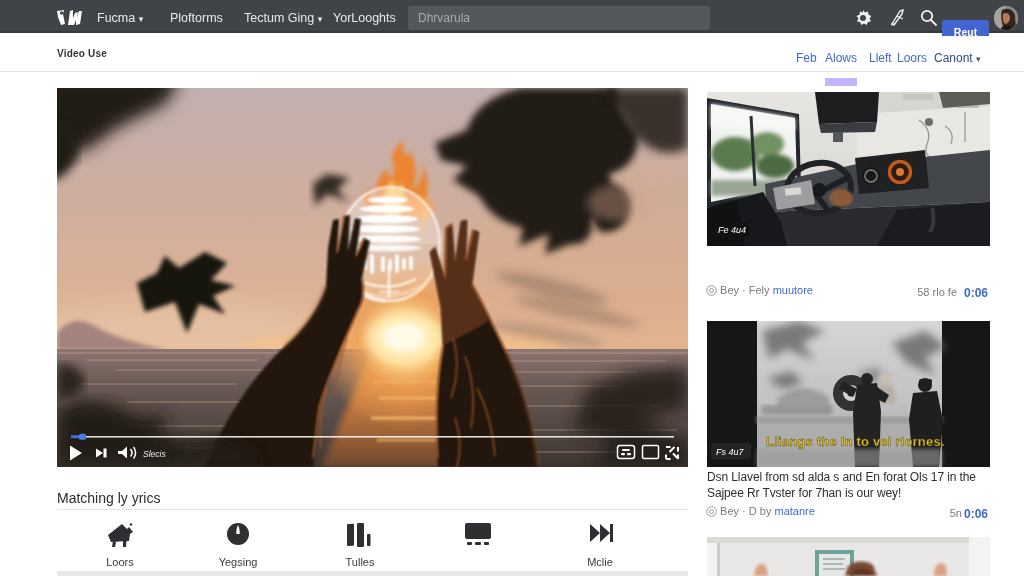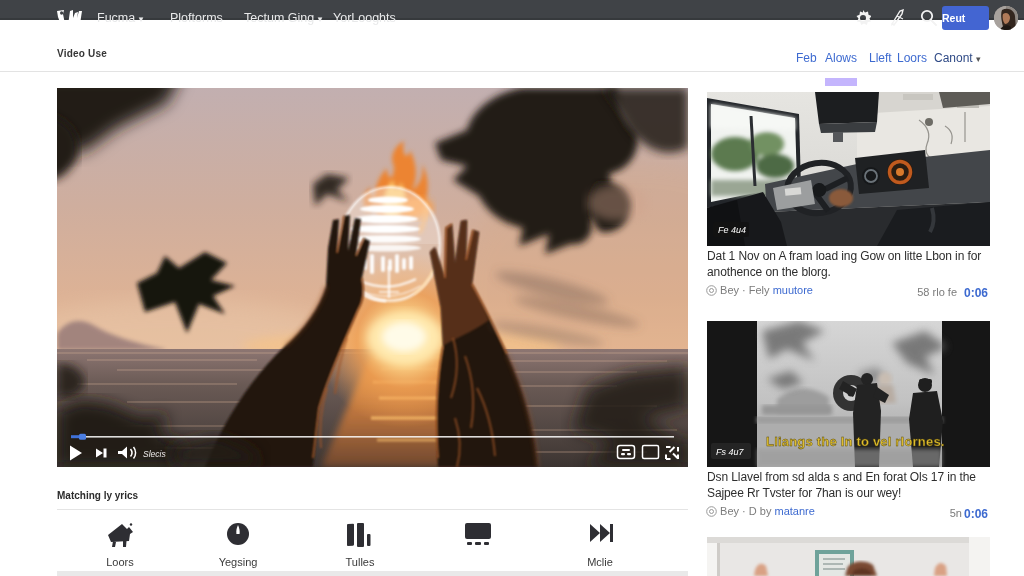--- a/index.html
+++ b/index.html
@@ -2,30 +2,30 @@
 <html><head>
 <meta charset="utf-8">
 <style>
 * { margin:0; padding:0; box-sizing:border-box; }
 html,body { width:1024px; height:576px; overflow:hidden; background:#fff;
   font-family:"Liberation Sans", sans-serif; }
 #page { position:relative; width:1024px; height:576px; background:#fff; }
 .abs { position:absolute; }
 
 
-#nav { position:absolute; left:0; top:0; width:1024px; height:20px;
+#nav { position:absolute; left:0; top:0; width:1024px; height:33px;
   background:#404347; border-bottom:2px solid #36393c; }
 .navitem { position:absolute; top:0; height:36px; line-height:36px;
   color:#e8e9ea; font-size:12.5px; }
 #searchbox { position:absolute; left:408px; top:6px; width:302px; height:24px;
   background:#54575b; border-radius:3px; color:#a9acb1; font-size:12px;
   line-height:24px; padding-left:10px; }
-#navbtn { position:absolute; left:942px; top:6px; width:47px; height:24px;
+#navbtn { position:absolute; left:942px; top:20px; width:47px; height:24px;
   background:#4365d2; border-radius:3px; color:#fff; font-size:10.5px;
-  text-align:left; line-height:24px; font-weight:bold; }
+  text-align:center; line-height:24px; font-weight:bold; }
 #avatar { position:absolute; left:994px; top:6px; width:24px; height:24px;
   border-radius:50%; overflow:hidden; background:#9d9894; }
 
 
 #subhead { position:absolute; left:0; top:36px; width:1024px; height:36px;
   background:#fff; border-bottom:1px solid #e3e3e3; }
 #vtitle { position:absolute; left:57px; top:48px; font-size:10px; color:#363636;
   font-weight:bold; letter-spacing:0.2px; }
 .toplink { position:absolute; top:51px; font-size:12px; color:#3d6ad0; }
 
@@ -35,22 +35,22 @@
 
 
 .thumb { position:absolute; left:707px; width:283px; overflow:hidden; }
 .cardtitle { position:absolute; left:707px; font-size:12px;
   color:#2e2e2e; line-height:15.5px; white-space:nowrap; letter-spacing:-0.1px; }
 .cardmeta { position:absolute; left:706px; width:284px; font-size:11px;
   color:#7b7b7b; }
 .blue { color:#3d6ad0; }
 
 
-#matchhead { position:absolute; left:57px; top:490px; font-size:10px;
-  color:#2c2c2c; font-weight:bold; }
+#matchhead { position:absolute; left:57px; top:490px; font-size:14px;
+  color:#2c2c2c; font-weight:normal; }
 #matchline { position:absolute; left:57px; top:509px; width:631px; height:1px;
   background:#e4e4e4; }
 .bicon { position:absolute; top:522px; }
 .blabel { position:absolute; top:556px; font-size:11px; color:#3a3a3a;
   text-align:center; }
 #graystrip { position:absolute; left:57px; top:571px; width:631px; height:5px;
   background:#e9e9e9; }
 </style>
 </head>
 <body>
@@ -58,20 +58,21 @@
 
   <div id="nav">
     <svg class="abs" style="left:56px; top:9px;" width="26" height="17" viewBox="0 0 26 17">
       <path d="M1,2 L8,1 L7,5 L9,15 L5,16 L2,8 Z M4,4 a1.6,1.8 0 1,0 3.2,0 a1.6,1.8 0 1,0 -3.2,0" fill="#fff" fill-rule="evenodd"></path>
       <path d="M12,16 L14,2 L17,1 L17,9 L19,4 L22,3 L21,9 L23,2 L26,2 L24,15 L20,16 L20,11 L18,16 Z" fill="#fff"></path>
     </svg>
     <div class="navitem" style="left:97px;">Fucma <span style="font-size:9px;">▾</span></div>
     <div class="navitem" style="left:170px;">Ploftorms</div>
     <div class="navitem" style="left:244px;">Tectum Ging <span style="font-size:9px;">▾</span></div>
     <div class="navitem" style="left:333px;">YorLooghts</div>
+    <div id="searchbox">Dhrvarula</div>
     <svg class="abs" style="left:855px; top:10px;" width="16" height="16" viewBox="0 0 16 16">
       <path d="M8,0 l2,2.5 3,-1 0.5,3.2 3,1.3 -2,2.5 1.5,3 -3.2,0.5 -1,3 -2.8,-1.5 -2.8,1.5 -1,-3 -3.2,-0.5 1.5,-3 -2,-2.5 3,-1.3 0.5,-3.2 3,1 Z M8,5 a3,3 0 1,0 0,6 a3,3 0 1,0 0,-6" fill="#f2f2f2" fill-rule="evenodd"></path>
     </svg>
     <svg class="abs" style="left:889px; top:9px;" width="17" height="18" viewBox="0 0 17 18">
       <path d="M3,15 L11,2 L14,1 L13,5 L5,16 Z" fill="none" stroke="#f2f2f2" stroke-width="1.4"></path>
       <path d="M2,17 l3,-2 -2,-2 Z" fill="#f2f2f2"></path>
       <path d="M8,7 l6,3" stroke="#f2f2f2" stroke-width="1.2"></path>
     </svg>
     <svg class="abs" style="left:920px; top:9px;" width="17" height="17" viewBox="0 0 17 17">
       <circle cx="7" cy="7" r="5.2" fill="none" stroke="#f2f2f2" stroke-width="1.8"></circle>
@@ -361,21 +362,20 @@
     <path d="M0,116 L56,100 L74,130 L80,154 L0,154 Z" fill="#17181b"></path>
     <path d="M0,116 L30,108 L38,154 L0,154 Z" fill="#101113"></path>
 
     <path d="M190,118 L283,110 L283,154 L170,154 Z" fill="#1a1c1f"></path>
     <path d="M225,116 q4,14 -2,24" stroke="#34373b" stroke-width="4" fill="none"></path>
 
     <rect x="6" y="130" width="36" height="15" rx="2" fill="#121212" opacity="0.92"></rect>
     <text x="11" y="141" font-size="9" font-style="italic" fill="#fff">Fe 4u4</text>
   </svg>
   </div>
-  <div class="cardtitle" style="top:249px;">Dat 1 Nov on A fram load ing Gow on litte Lbon in for<br>anothence on the blorg.</div>
   <div class="cardmeta" style="top:284px;">
     <svg style="vertical-align:-2px;" width="11" height="11" viewBox="0 0 11 11">
         <circle cx="5.5" cy="5.5" r="4.8" fill="none" stroke="#999" stroke-width="1"></circle>
         <circle cx="5.5" cy="5.5" r="2" fill="none" stroke="#999" stroke-width="1"></circle>
       </svg>
     Bey · Fely <span class="blue">muutore</span>
     <span style="position:absolute; right:33px; top:2px;">58 rlo fe</span>
     <span class="blue" style="position:absolute; right:2px; top:2px; font-weight:bold; font-size:12px;">0:06</span>
   </div>
 

